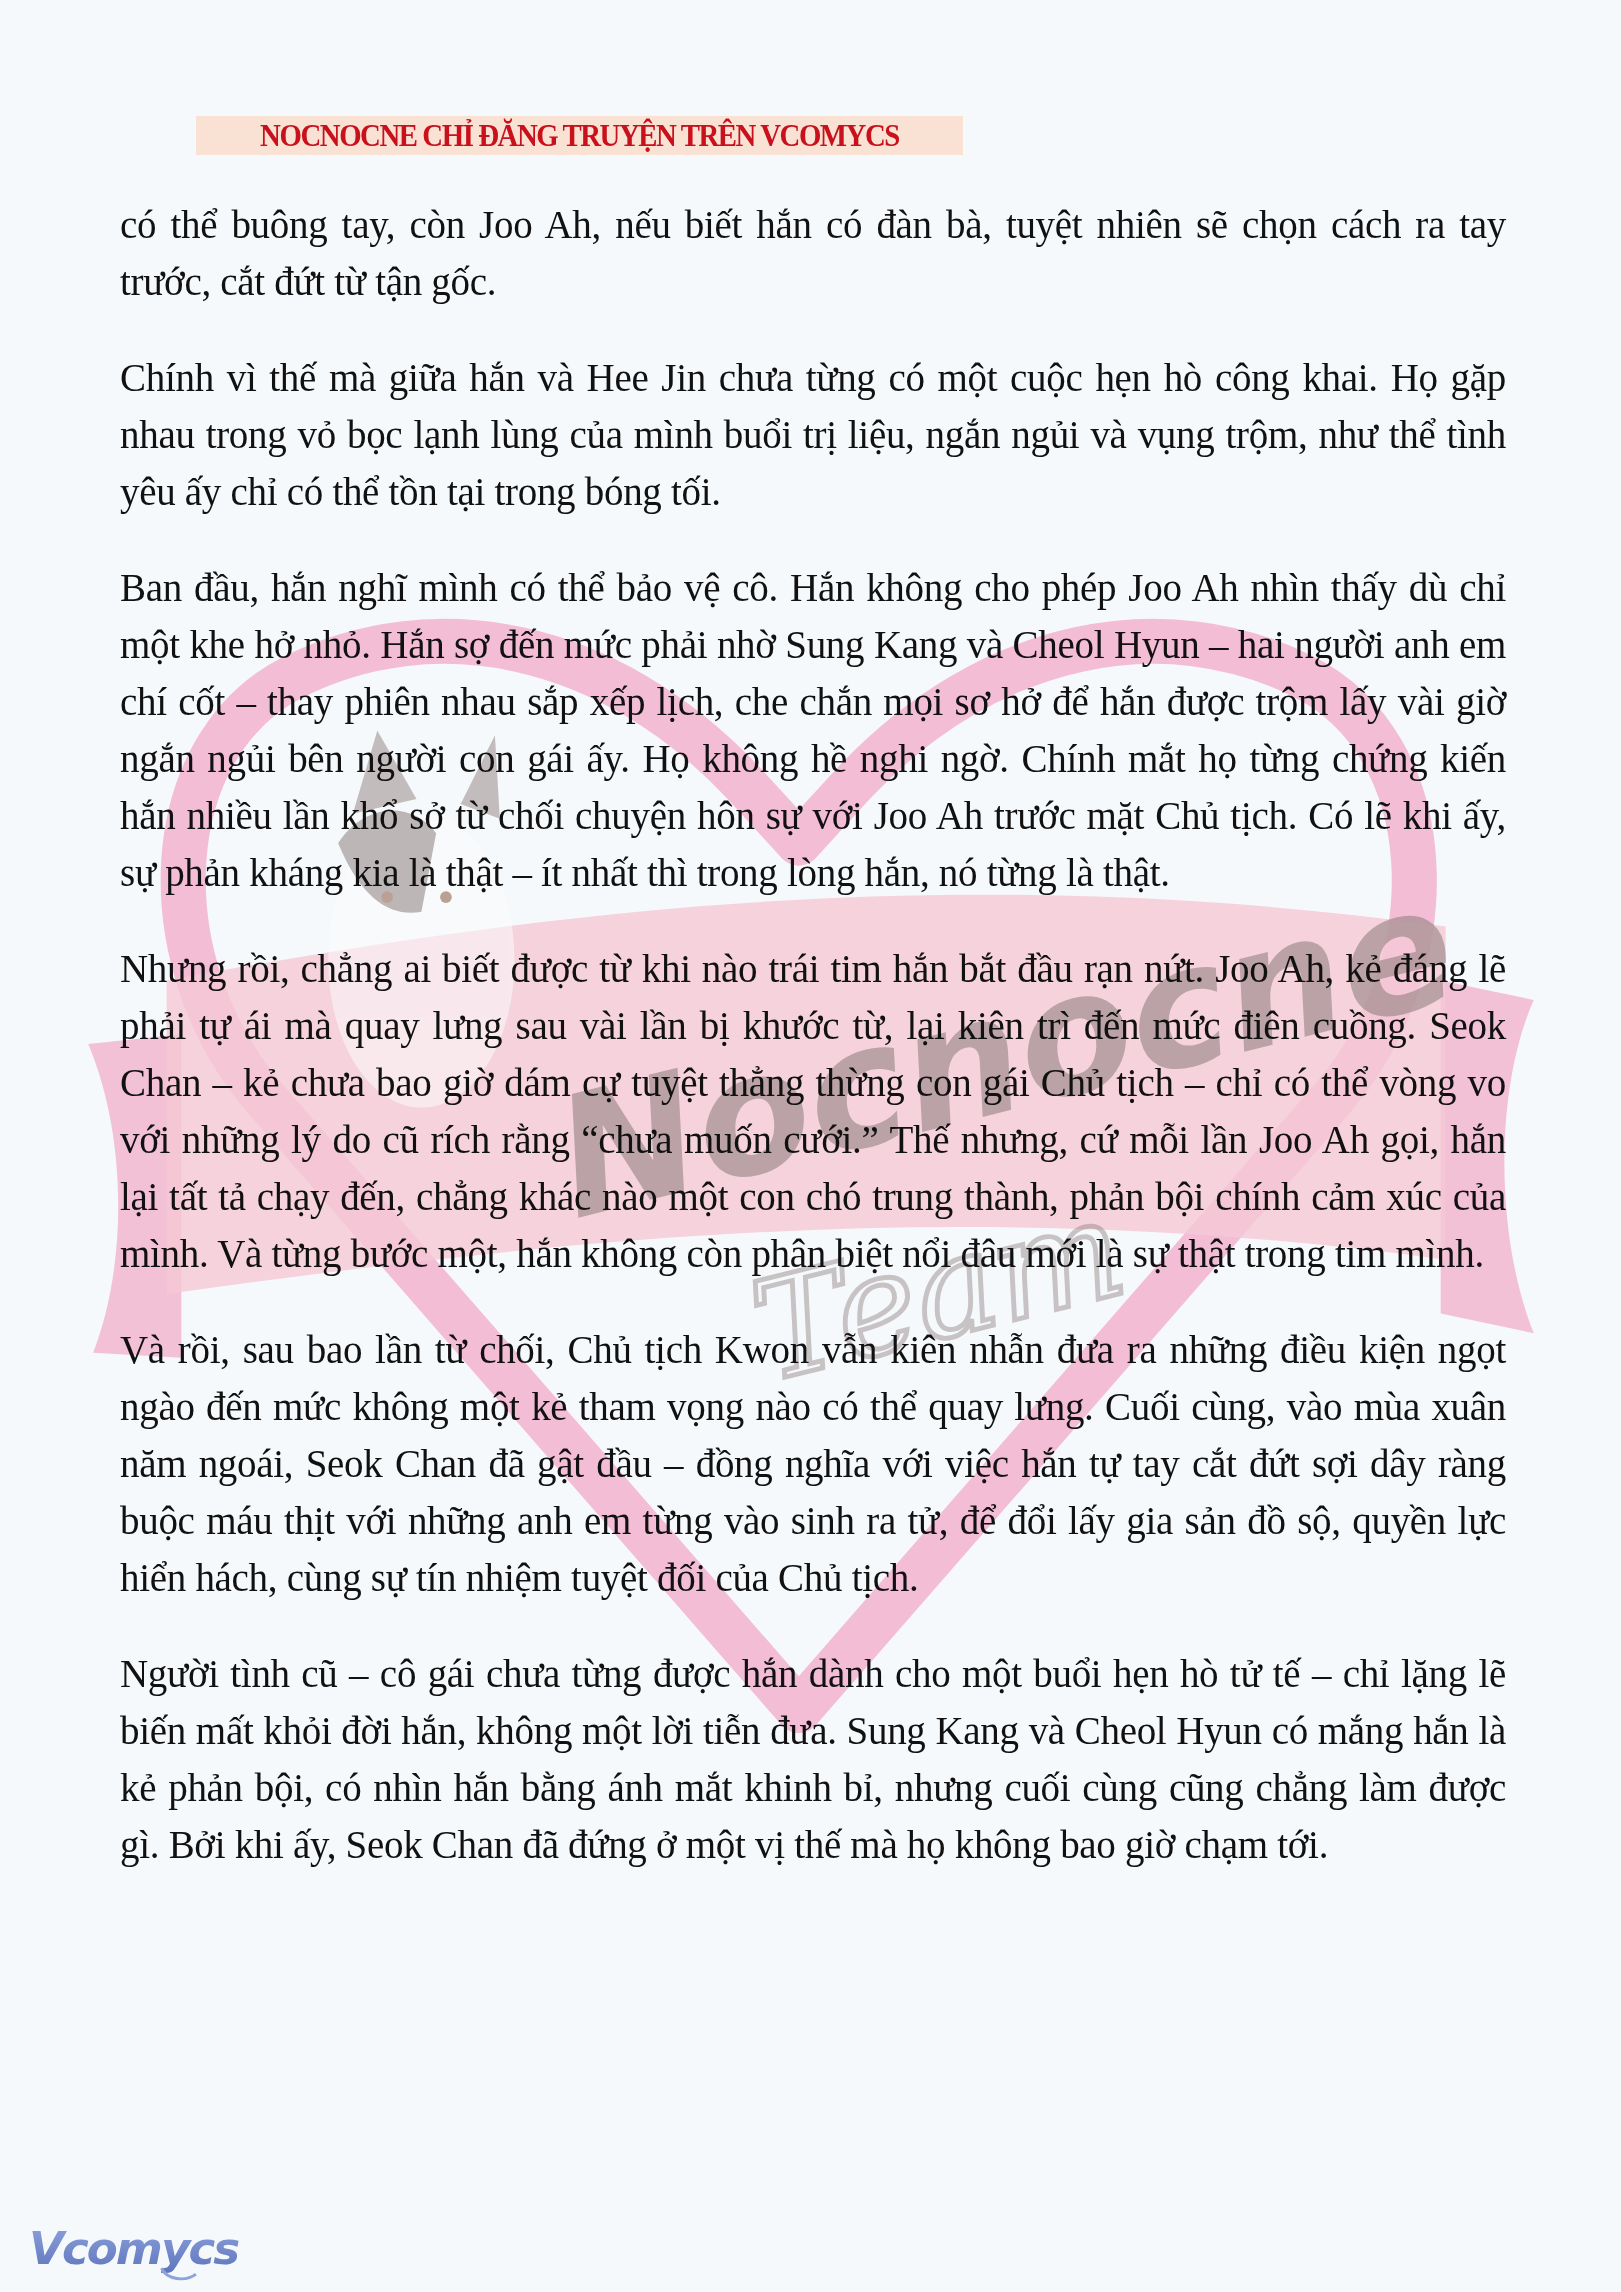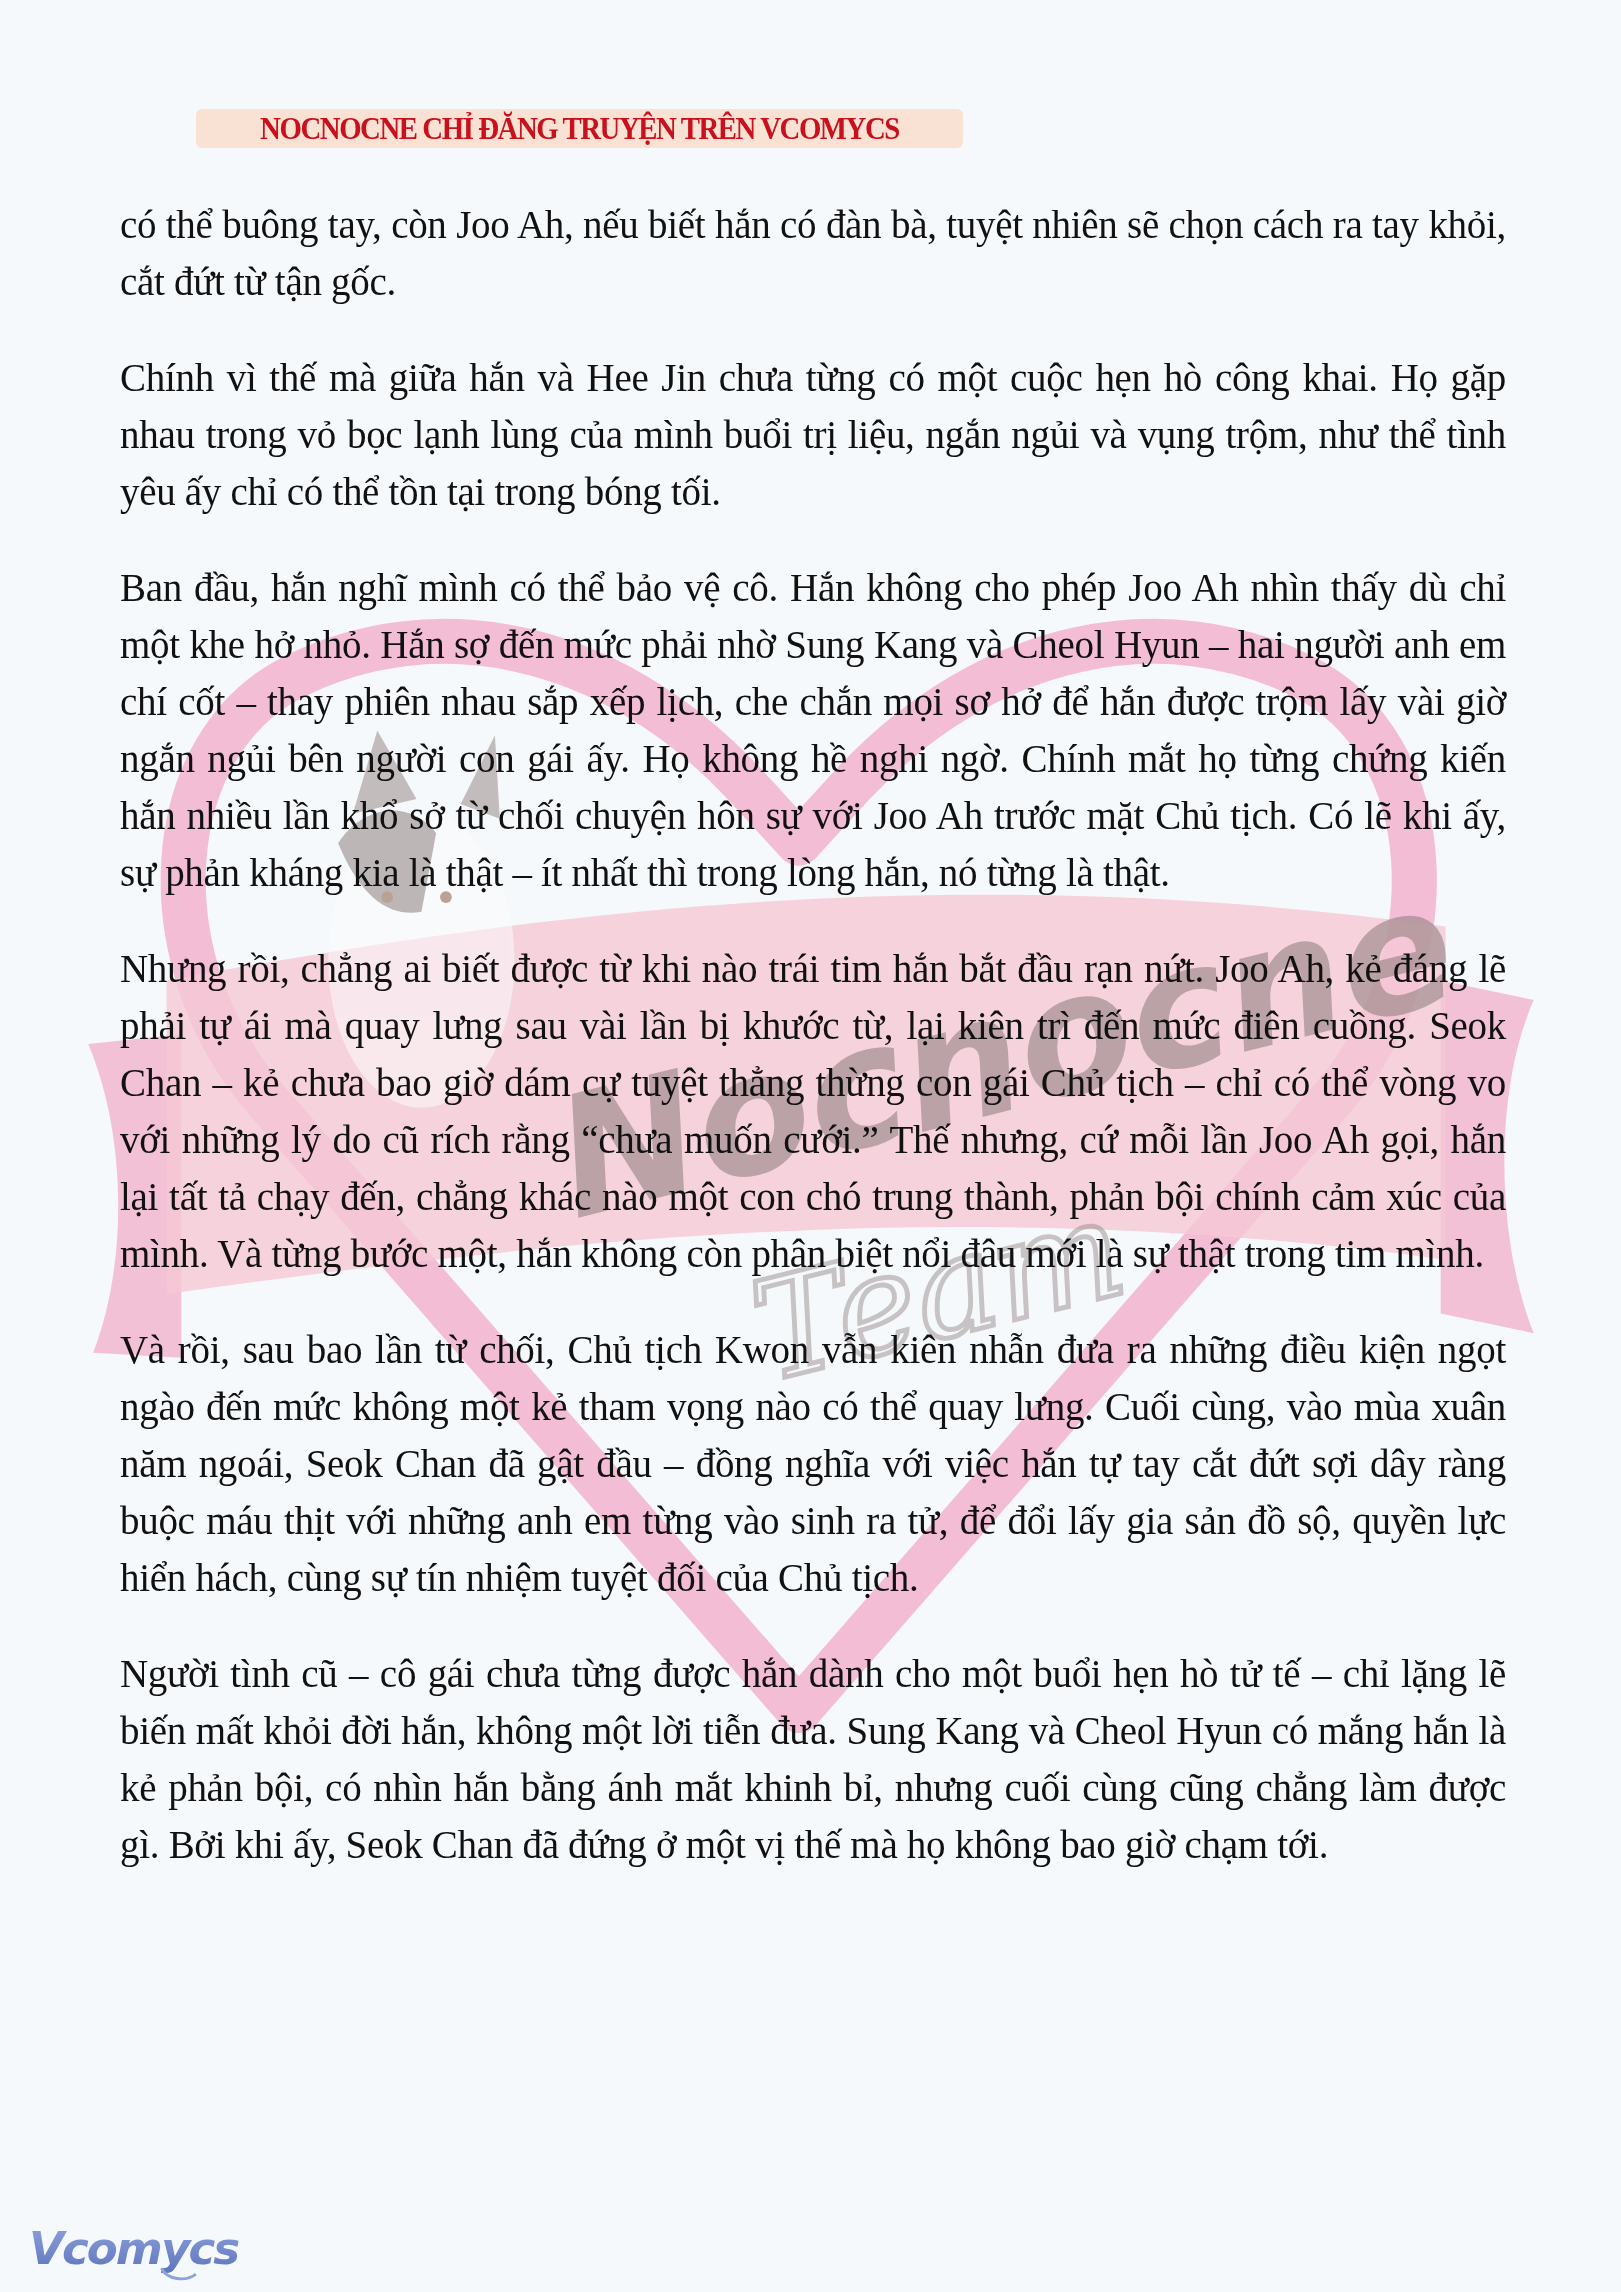--- a/index.html
+++ b/index.html
@@ -19,26 +19,25 @@
       position: absolute;
       left: 0; top: 0;
       width: 1621px; height: 2293px;
       pointer-events: none;
       z-index: 0;
     }
     
     .header-banner {
       position: absolute;
       left: 196px;
-      top: 109px;
+      top: 116px;
       width: 767px;
       height: 39px;
       background: #f9e1d3;
       z-index: 2;
-      border-radius: 6px;
     }
     .header-text {
       position: absolute;
       left: 0; top: 0;
       width: 100%;
       height: 39px;
       line-height: 39px;
       text-align: center;
       font-family: "Liberation Serif", serif;
       font-weight: bold;
@@ -102,21 +101,21 @@
 
   <text x="560" y="1175" transform="rotate(-14 850 1100)" font-family="DejaVu Sans, sans-serif" font-weight="bold" font-style="italic" font-size="170" fill="#8a7c7c" opacity="0.55">Nocnocne</text>
   <text x="760" y="1390" transform="rotate(-14 850 1300)" font-family="DejaVu Serif, serif" font-style="italic" font-size="140" fill="none" stroke="#9a8c8c" stroke-width="5" opacity="0.5">Team</text>
 </svg>
 
 <div class="header-banner">
   <div class="header-text">NOCNOCNE CHỈ ĐĂNG TRUYỆN TRÊN VCOMYCS</div>
 </div>
 
 <div class="content">
-  <p class="para">có thể buông tay, còn Joo Ah, nếu biết hắn có đàn bà, tuyệt nhiên sẽ chọn cách ra tay khỏi, cắt đứt từ tận gốc.</p>
+  <p class="para">có thể buông tay, còn Joo Ah, nếu biết hắn có đàn bà, tuyệt nhiên sẽ chọn cách ra tay trước, cắt đứt từ tận gốc.</p>
   <p class="para">Chính vì thế mà giữa hắn và Hee Jin chưa từng có một cuộc hẹn hò công khai. Họ gặp nhau trong vỏ bọc lạnh lùng của mình buổi trị liệu, ngắn ngủi và vụng trộm, như thể tình yêu ấy chỉ có thể tồn tại trong bóng tối.</p>
   <p class="para">Ban đầu, hắn nghĩ mình có thể bảo vệ cô. Hắn không cho phép Joo Ah nhìn thấy dù chỉ một khe hở nhỏ. Hắn sợ đến mức phải nhờ Sung Kang và Cheol Hyun – hai người anh em chí cốt – thay phiên nhau sắp xếp lịch, che chắn mọi sơ hở để hắn được trộm lấy vài giờ ngắn ngủi bên người con gái ấy. Họ không hề nghi ngờ. Chính mắt họ từng chứng kiến hắn nhiều lần khổ sở từ chối chuyện hôn sự với Joo Ah trước mặt Chủ tịch. Có lẽ khi ấy, sự phản kháng kia là thật – ít nhất thì trong lòng hắn, nó từng là thật.</p>
   <p class="para">Nhưng rồi, chẳng ai biết được từ khi nào trái tim hắn bắt đầu rạn nứt. Joo Ah, kẻ đáng lẽ phải tự ái mà quay lưng sau vài lần bị khước từ, lại kiên trì đến mức điên cuồng. Seok Chan – kẻ chưa bao giờ dám cự tuyệt thẳng thừng con gái Chủ tịch – chỉ có thể vòng vo với những lý do cũ rích rằng “chưa muốn cưới.” Thế nhưng, cứ mỗi lần Joo Ah gọi, hắn lại tất tả chạy đến, chẳng khác nào một con chó trung thành, phản bội chính cảm xúc của mình. Và từng bước một, hắn không còn phân biệt nổi đâu mới là sự thật trong tim mình.</p>
   <p class="para">Và rồi, sau bao lần từ chối, Chủ tịch Kwon vẫn kiên nhẫn đưa ra những điều kiện ngọt ngào đến mức không một kẻ tham vọng nào có thể quay lưng. Cuối cùng, vào mùa xuân năm ngoái, Seok Chan đã gật đầu – đồng nghĩa với việc hắn tự tay cắt đứt sợi dây ràng buộc máu thịt với những anh em từng vào sinh ra tử, để đổi lấy gia sản đồ sộ, quyền lực hiển hách, cùng sự tín nhiệm tuyệt đối của Chủ tịch.</p>
   <p class="para">Người tình cũ – cô gái chưa từng được hắn dành cho một buổi hẹn hò tử tế – chỉ lặng lẽ biến mất khỏi đời hắn, không một lời tiễn đưa. Sung Kang và Cheol Hyun có mắng hắn là kẻ phản bội, có nhìn hắn bằng ánh mắt khinh bỉ, nhưng cuối cùng cũng chẳng làm được gì. Bởi khi ấy, Seok Chan đã đứng ở một vị thế mà họ không bao giờ chạm tới.</p>
 </div>
 
 <svg class="footer-logo" viewBox="0 0 220 70" xmlns="http://www.w3.org/2000/svg">
   <defs>
     <linearGradient id="vg" x1="0" y1="0" x2="0" y2="1">

